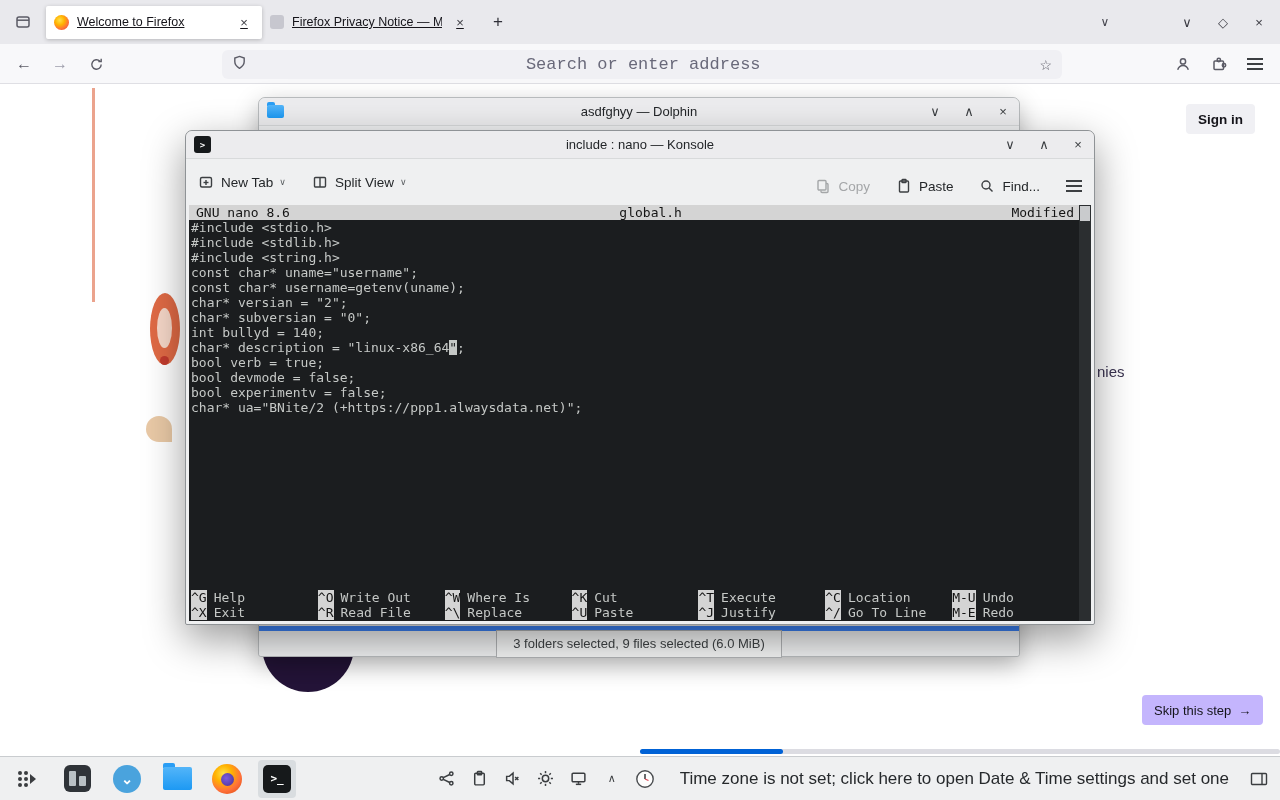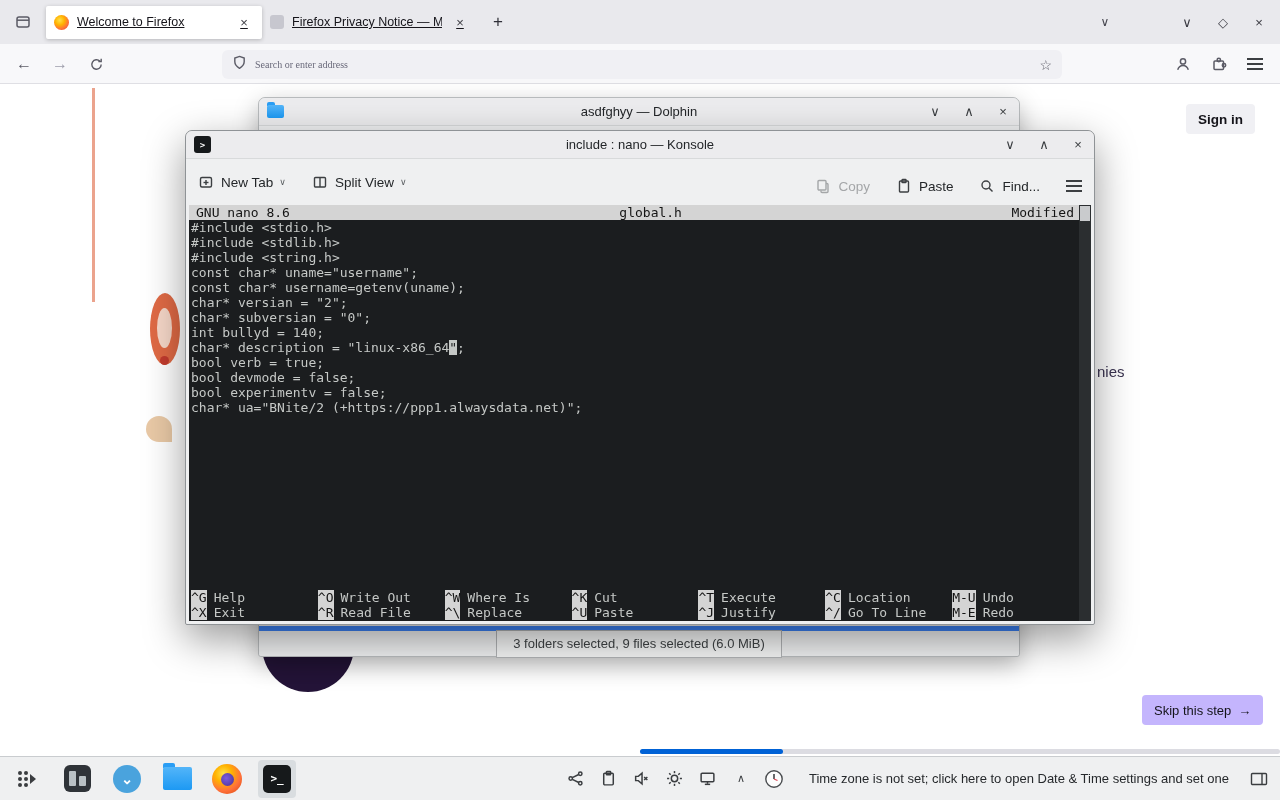--- a/index.html
+++ b/index.html
@@ -19,21 +19,21 @@
   .fav-page { width:14px; height:14px; border-radius:3px; background:#c7c7cf; flex:0 0 auto; }
   .newtab-btn { width:28px; height:28px; margin-left:6px; border-radius:4px; display:flex; align-items:center; justify-content:center; font-size:17px; color:#2f2f38; }
   .tabbar-spacer { flex:1; }
   .tab-chevron { width:26px; height:26px; display:flex; align-items:center; justify-content:center; color:#46464f; font-size:12px; margin-right:56px; }
   .ff-winctl { display:flex; gap:10px; }
   .ff-winctl .wbtn { width:26px; height:26px; display:flex; align-items:center; justify-content:center; color:#3a3a42; font-size:13px; }
 
   .ff-navbar { position:absolute; left:0; top:44px; width:100%; height:40px; background:#f8f8fa; border-bottom:1px solid #dfdfe4; }
   .nav-btn { position:absolute; top:4px; width:32px; height:32px; border-radius:4px; display:flex; align-items:center; justify-content:center; color:#5b5b66; font-size:16px; }
   .urlbar { position:absolute; left:222px; top:6px; width:840px; height:29px; background:#f0f0f4; border-radius:6px; display:flex; align-items:center; padding:0 10px; gap:8px; }
-  .urlbar input { flex:1; border:none; outline:none; background:transparent; font-size:10px; color:#15141a; font-family:Liberation Serif, serif; }
+  .urlbar input { flex:1; border:none; outline:none; background:transparent; font-size:17px; color:#15141a; font-family:Liberation Mono, monospace;text-align:center; }
   .urlbar input::placeholder { color:#69697a; }
   .star { color:#5b5b66; font-size:14px; }
   .navbar-right-btn { position:absolute; top:4px; width:32px; height:32px; border-radius:4px; display:flex; align-items:center; justify-content:center; color:#5b5b66; font-size:15px; }
 
   .ff-content { position:absolute; left:0; top:84px; width:100%; height:672px; background:#fff; overflow:hidden; }
   .art-line { position:absolute; left:92px; top:4px; width:3px; height:214px; background:#eba38d; }
   .art-crescent { position:absolute; left:150px; top:209px; width:30px; height:72px; border-radius:50%; background:#e06a45; }
   .art-crescent-inner { position:absolute; left:157px; top:224px; width:15px; height:40px; border-radius:50%; background:#f6d7c8; }
   .art-dot { position:absolute; left:160px; top:272px; width:9px; height:9px; border-radius:50%; background:#c23b2e; }
   .art-wedge { position:absolute; left:146px; top:332px; width:26px; height:26px; border-radius:50% 50% 0 50%; background:#e9c9a6; }
@@ -96,21 +96,21 @@
   .dolphin-ic { width:29px; height:23px; position:relative; }
   .dolphin-ic .f-tab { position:absolute; left:0; top:-4px; width:12px; height:5px; background:#2a9df4; border-radius:2px 2px 0 0; }
   .dolphin-ic .f-body { position:absolute; inset:0; background:linear-gradient(180deg,#53b5f9,#1d99f3); border-radius:2px; }
   .firefox-ic { width:30px; height:30px; border-radius:50%; background:radial-gradient(circle at 38% 32%, #ffe14a 0%, #ffb300 30%, #ff7139 62%, #d6420b 100%); position:relative; }
   .firefox-ic::after { content:""; position:absolute; left:9px; top:9px; width:13px; height:13px; border-radius:50%; background:radial-gradient(circle at 40% 40%, #7b5ce0, #4a2f8f); }
   .konsole-ic { width:28px; height:28px; background:#16191b; border-radius:5px; color:#fff; font-family:"DejaVu Sans Mono", monospace; font-size:11px; font-weight:bold; display:flex; align-items:center; justify-content:center; }
   .tray { margin-left:auto; display:flex; align-items:center; gap:9px; }
   .tray-btn { width:24px; height:24px; display:flex; align-items:center; justify-content:center; }
   .tray-btn svg { stroke:#3a3d40; fill:none; stroke-width:1.4; }
   .tray-expand { font-size:11px; color:#3a3d40; }
-  .notification-text { font-size:13px; color:#26292c; margin-left:14px; white-space:nowrap; }
+  .notification-text { font-size:17px; color:#26292c; margin-left:14px; white-space:nowrap; }
   .panel-btn { width:26px; height:26px; display:flex; align-items:center; justify-content:center; margin-left:8px; }
   .panel-btn svg { stroke:#3a3d40; fill:none; stroke-width:1.4; }
 
   svg.mono { stroke:#5b5b66; fill:none; stroke-width:1.5; }
 </style>
 </head>
 <body>
 
 <div class="screen">
 

